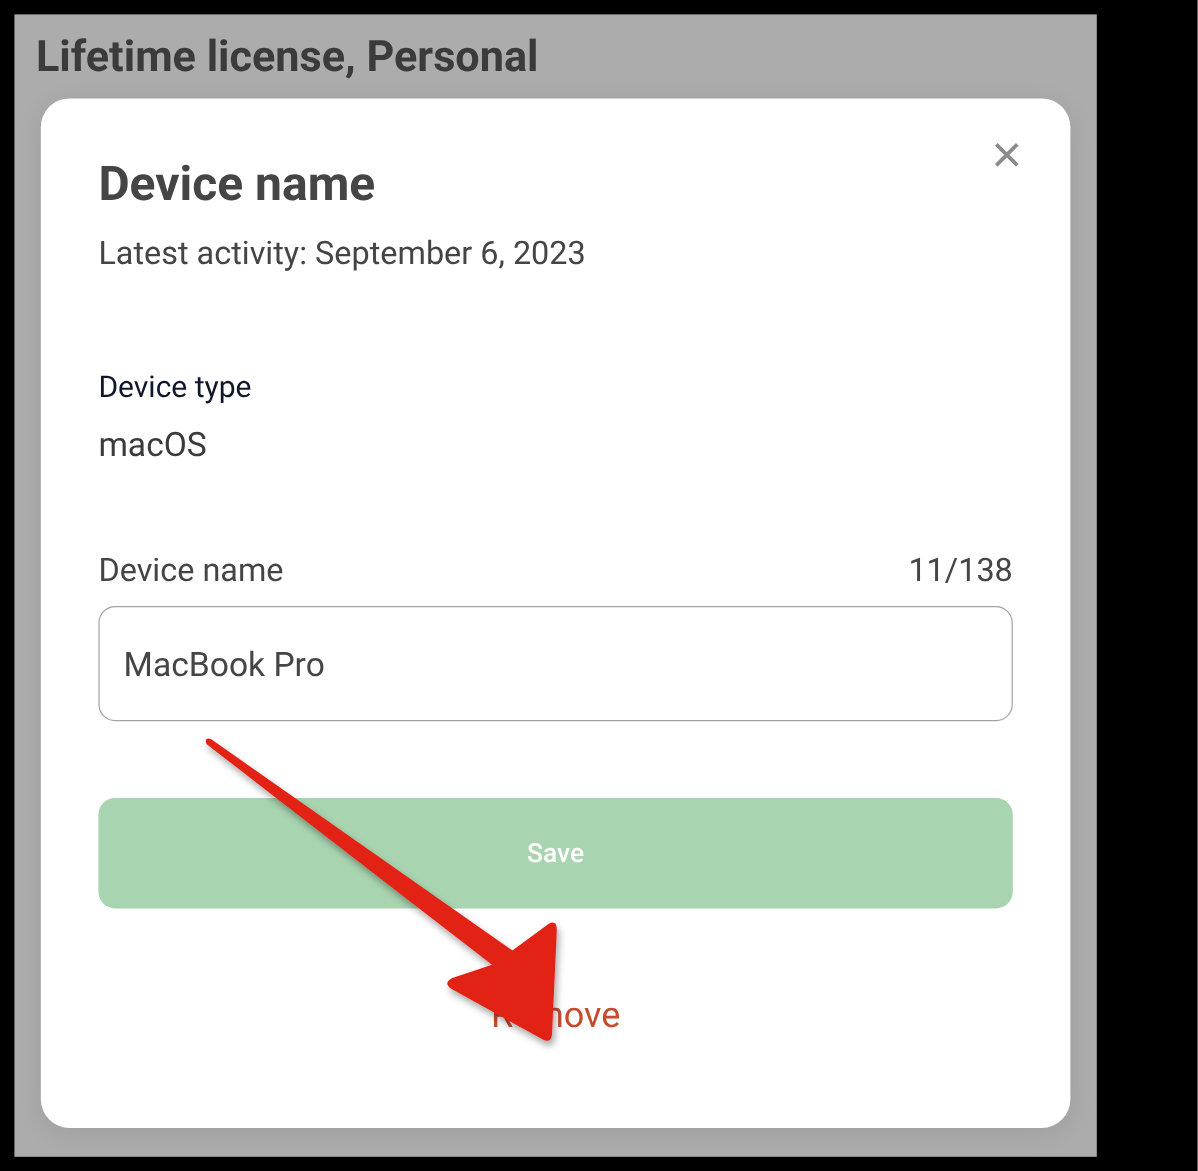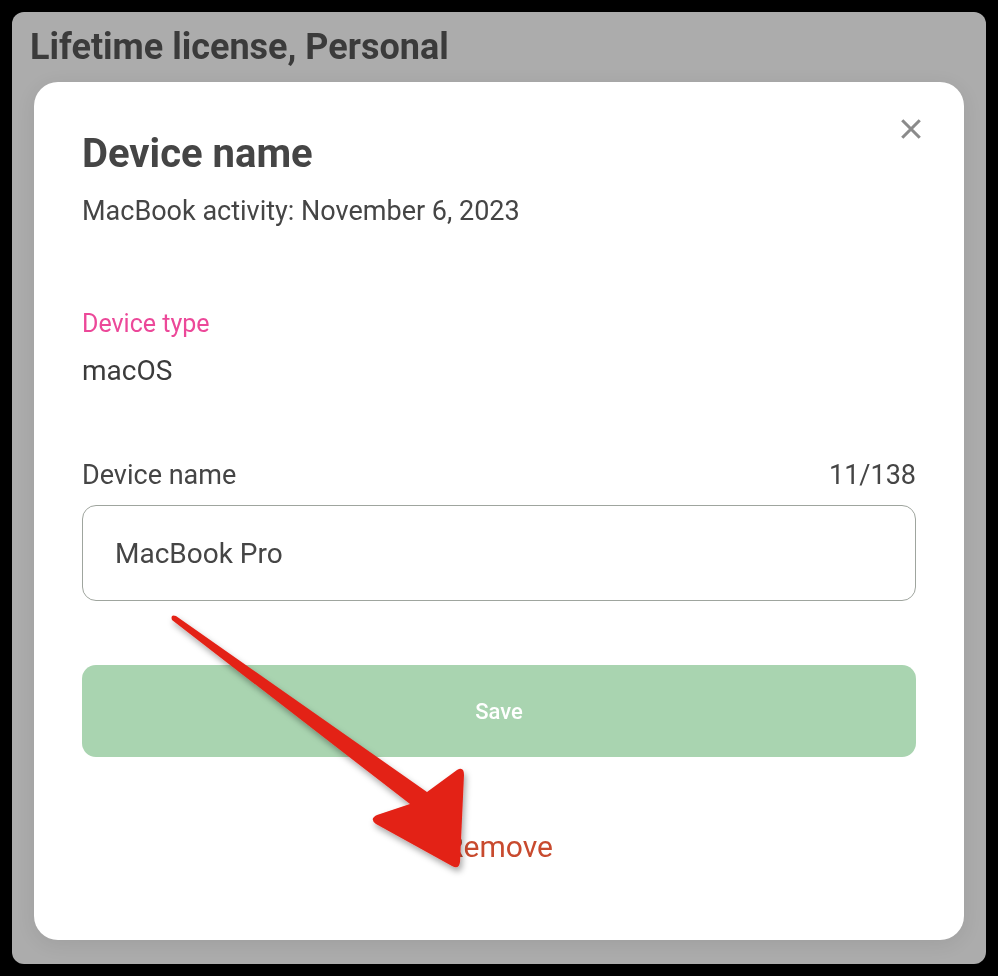--- a/index.html
+++ b/index.html
@@ -9,25 +9,24 @@
     }
     body {
       font-family: -apple-system, BlinkMacSystemFont, "Segoe UI", Roboto, Helvetica, Arial, sans-serif;
       background: #000;
       width: 998px;
       height: 976px;
       overflow: hidden;
     }
     .outer-frame {
       background: #acacac;
-      width: 974px;
+      width: 902px;
       height: 952px;
       margin: 12px;
       position: relative;
-      border-radius: 12px;
     }
     .page-header {
       font-size: 36px;
       font-weight: 700;
       color: #3b3b3b;
       padding: 14px 18px 0 18px;
     }
     .modal {
       background: #fff;
       border-radius: 24px;
@@ -61,21 +60,21 @@
     .modal-subtitle {
       font-size: 27px;
       color: #454545;
       margin-bottom: 82px;
     }
     .field-group-top {
       margin-bottom: 72px;
     }
     .field-label-muted {
       font-size: 25px;
-      color: #ec4899;
+      color: #0f172a;
       margin-bottom: 14px;
     }
     .field-value {
       font-size: 28px;
       color: #3b3b3b;
       margin-top: 16px;
     }
     .input-label-row {
       display: flex;
       justify-content: space-between;
@@ -90,21 +89,21 @@
       font-size: 27px;
       color: #454545;
     }
     .device-input {
       width: 100%;
       height: 96px;
       border: 1.5px solid #9fa59e;
       border-radius: 14px;
       font-size: 28px;
       color: #454545;
-      padding: 0 32px;
+      padding: 0 20px;
       font-family: inherit;
       outline: none;
     }
     .save-button {
       width: 100%;
       height: 92px;
       background: #a9d4b0;
       color: #fff;
       border: none;
       border-radius: 14px;
@@ -143,21 +142,21 @@
 
   <div class="modal">
     <div class="modal-close">
       <svg viewBox="0 0 24 24" fill="none">
         <path d="M5 5 L19 19 M19 5 L5 19"></path>
       </svg>
     </div>
 
     <h2 class="modal-title">Device name</h2>
     <p class="modal-subtitle">
-      <span>MacBook activity: </span><span>November 6, 2023</span>
+      <span>Latest activity: </span><span>September 6, 2023</span>
     </p>
 
     <div class="field-group-top">
       <div class="field-label-muted">Device type</div>
       <div class="field-value">macOS</div>
     </div>
 
     <div>
       <div class="input-label-row">
         <span class="input-label">Device name</span>

